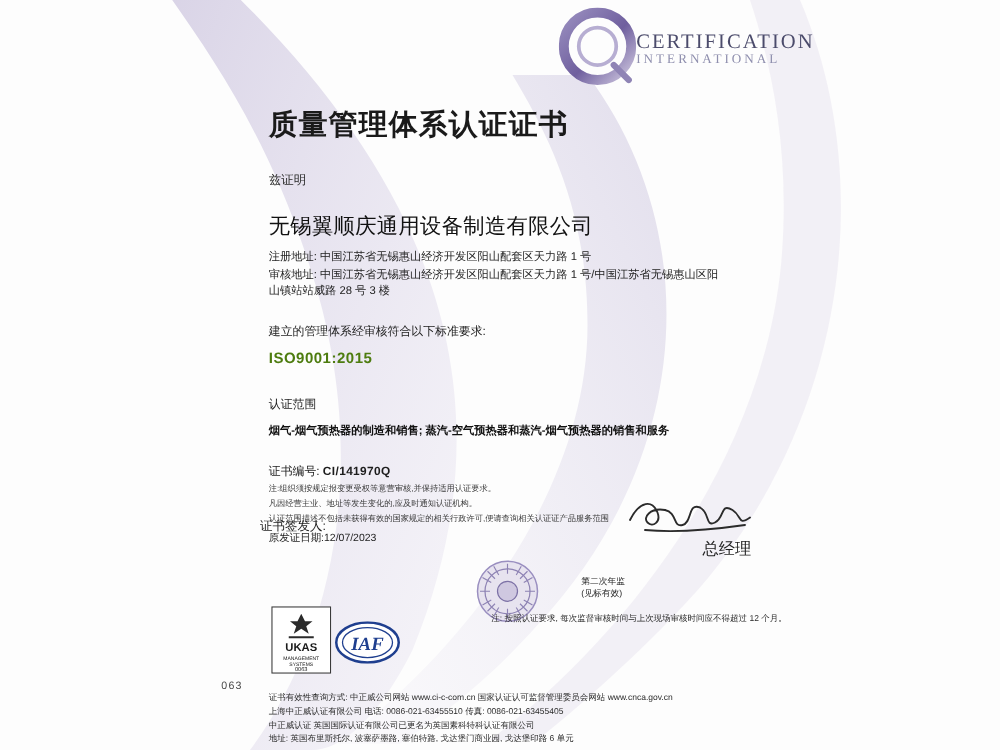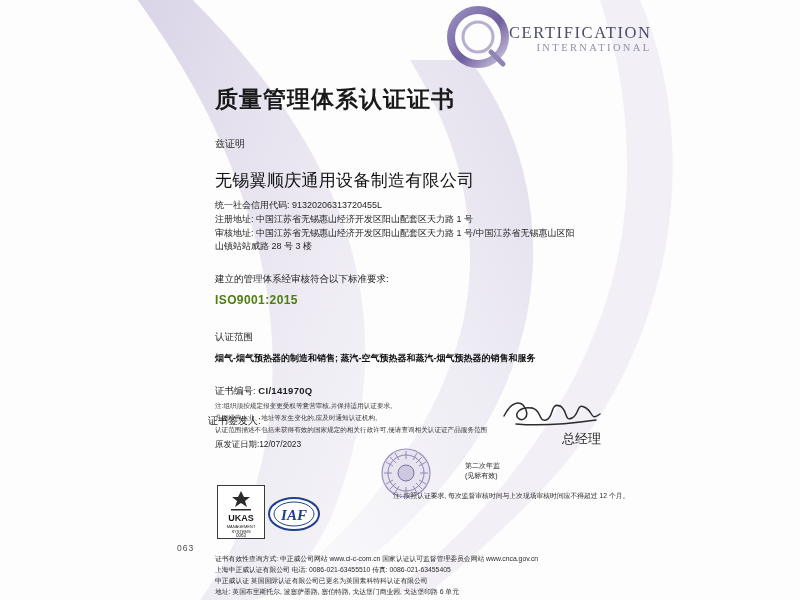--- a/index.html
+++ b/index.html
@@ -33,21 +33,20 @@
   }
 
   
   .logo-block {
     position: absolute;
     left: 447px;
     top: 6px;
     width: 190px;
     height: 68px;
     z-index: 3;
-    text-align: right;
   }
   .logo-ring {
     position: absolute;
     left: 0;
     top: 0;
     width: 62px;
     height: 62px;
   }
   .logo-text {
     position: absolute;
@@ -301,21 +300,20 @@
       <div class="line1">CERTIFICATION</div>
       <div class="line2">INTERNATIONAL</div>
     </div>
   </div>
 
   <div class="content">
     <h1 class="doc-title">质量管理体系认证证书</h1>
     <p class="hereby">兹证明</p>
 
     <p class="company-name">无锡翼顺庆通用设备制造有限公司</p>
-    <p class="meta-line">统一社会信用代码: 91320206313720455L</p>
     <p class="meta-line">注册地址: 中国江苏省无锡惠山经济开发区阳山配套区天力路 1 号</p>
     <p class="meta-line wrap">审核地址: 中国江苏省无锡惠山经济开发区阳山配套区天力路 1 号/中国江苏省无锡惠山区阳</p>
     <p class="meta-line wrap">山镇站站威路 28 号 3 楼</p>
 
     <p class="standard-intro">建立的管理体系经审核符合以下标准要求:</p>
     <p class="standard-code">ISO9001:2015</p>
 
     <p class="scope-label">认证范围</p>
     <p class="scope-text">烟气-烟气预热器的制造和销售; 蒸汽-空气预热器和蒸汽-烟气预热器的销售和服务</p>
 

